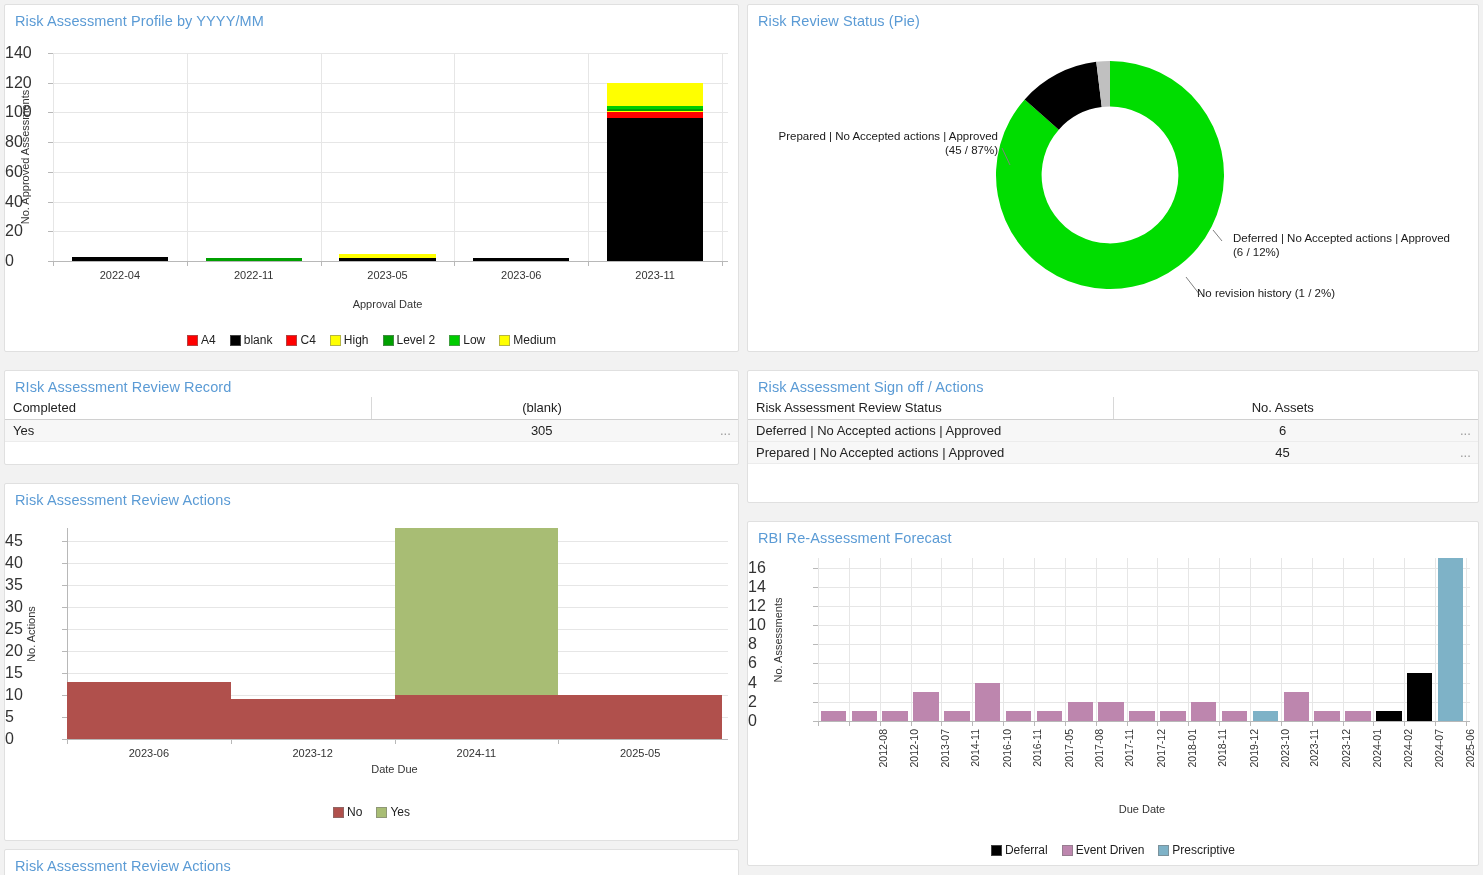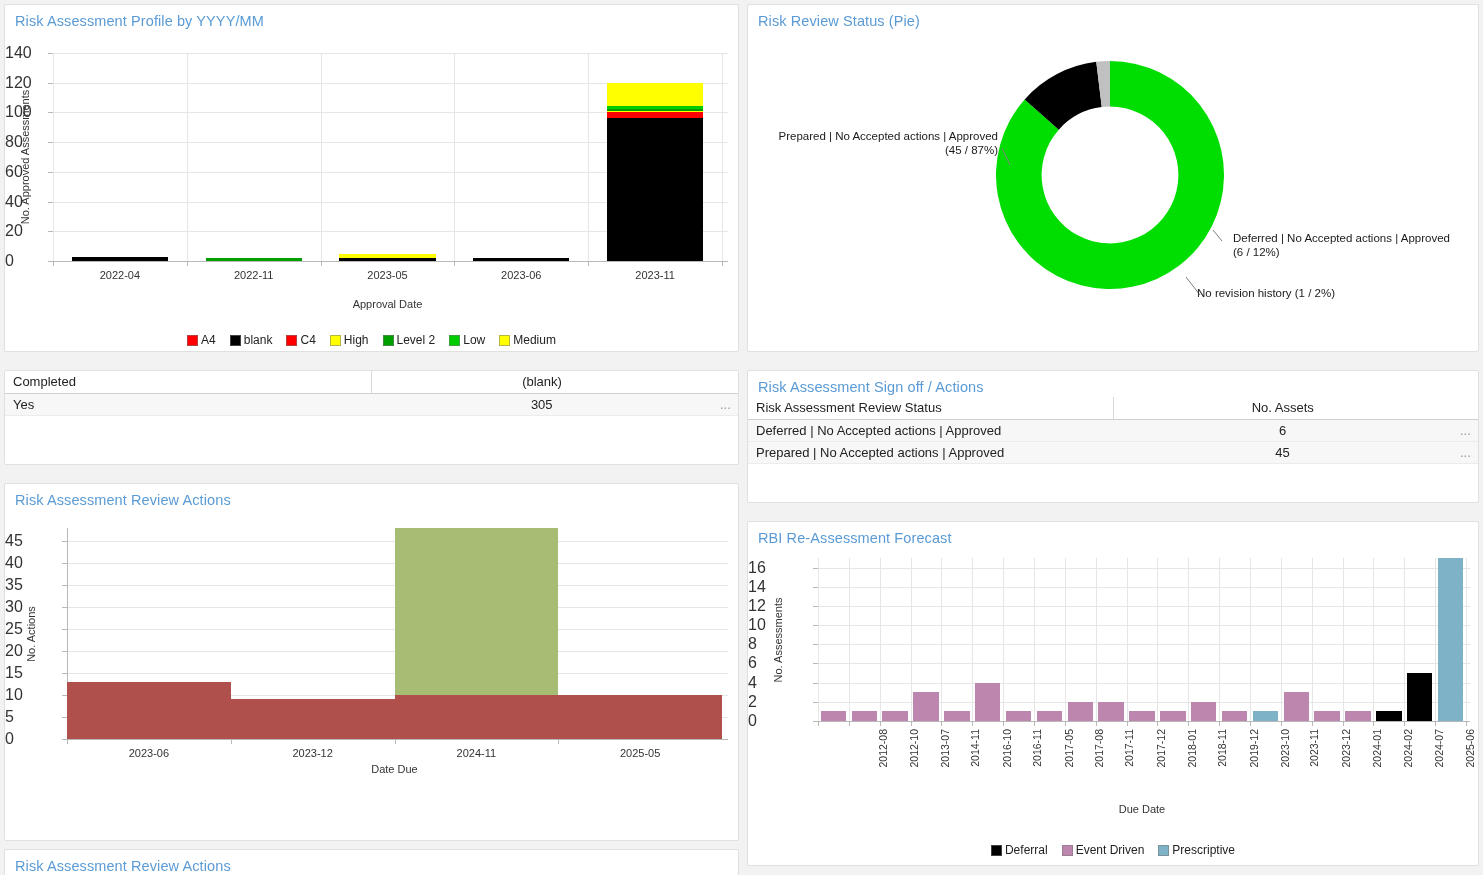--- a/index.html
+++ b/index.html
@@ -241,20 +241,21 @@
         <line x1="452" y1="290" x2="438" y2="272" stroke="#808080" stroke-width="1"></line>
       </svg>
     <div class="callout-text lefty" id="pie-label-0" style="left:0px; top:124px; width:250px;">Prepared | No Accepted actions | Approved
 (45 / 87%)</div>
     <div class="callout-text right" id="pie-label-1" style="left:485px; top:226px; width:250px;">Deferred | No Accepted actions | Approved
 (6 / 12%)</div>
     <div class="callout-text right" id="pie-label-2" style="left:449px; top:281px; width:260px;">No revision history (1 / 2%)</div>
   </div>
 
   <div class="panel" id="p-record">
+    <div class="panel-title">RIsk Assessment Review Record</div>
     <table class="tbl" id="tbl-record">
       <thead>
         <tr>
           <th style="width:50%">Completed</th>
           <th class="num">(blank)</th>
           <th style="width:26px; border:none; border-bottom:1px solid #d0d0d0;"></th>
         </tr>
       </thead>
       <tbody>
         <tr>
@@ -334,20 +335,30 @@
         <div class="tick-x" style="left: 307.625px; top: 237px;">2023-12</div>
         <div class="bar-seg" title="2024-11 · No · 10" style="left: 389.5px; top: 185.042px; width: 163.75px; height: 43.9583px; background: rgb(176, 80, 76);"></div>
         <div class="bar-seg" title="2024-11 · Yes · 38" style="left: 389.5px; top: 18px; width: 163.75px; height: 167.042px; background: rgb(168, 189, 116);"></div>
         <div class="tickmark" style="left: 389.5px; top: 229px; width: 1px; height: 5px;"></div>
         <div class="tick-x" style="left: 471.375px; top: 237px;">2024-11</div>
         <div class="bar-seg" title="2025-05 · No · 10" style="left: 553.25px; top: 185.042px; width: 163.75px; height: 43.9583px; background: rgb(176, 80, 76);"></div>
         <div class="tickmark" style="left: 553.25px; top: 229px; width: 1px; height: 5px;"></div>
         <div class="tick-x" style="left: 635.125px; top: 237px;">2025-05</div>
         <div class="axis-label-y" style="left: 20px; top: 123.5px; transform: rotate(-90deg) translate(-50%, 0px);">No. Actions</div>
         <div class="axis-label-x" style="left: 62px; top: 253px; width: 655px;">Date Due</div>
+      </div>
+    <div class="legend" id="legend-actions" style="left:0; top:321px;">
+        <div class="legend-item">
+          <span class="legend-swatch" style="background: rgb(176, 80, 76);"></span>
+          <span>No</span>
+        </div>
+        <div class="legend-item">
+          <span class="legend-swatch" style="background: rgb(168, 189, 116);"></span>
+          <span>Yes</span>
+        </div>
       </div>
   </div>
 
   <div class="panel" id="p-rbi">
     <div class="panel-title">RBI Re-Assessment Forecast</div>
     <div class="plot" id="plot-rbi" style="left: 0px; top: 26px; width: 732px; height: 285px;">
         <div class="gridline-h" style="left: 70px; top: 173px; width: 652px;"></div>
         <div class="tick-y" style="left: 0px; top: 173px; width: 61px;">0</div>
         <div class="tickmark" style="left: 65px; top: 173px; width: 5px; height: 1px;"></div>
         <div class="gridline-h" style="left: 70px; top: 153.824px; width: 652px;"></div>

